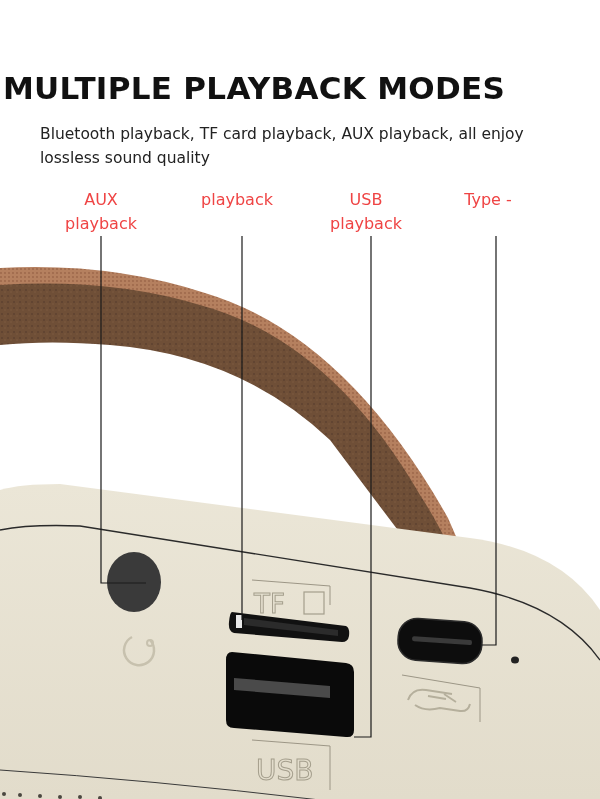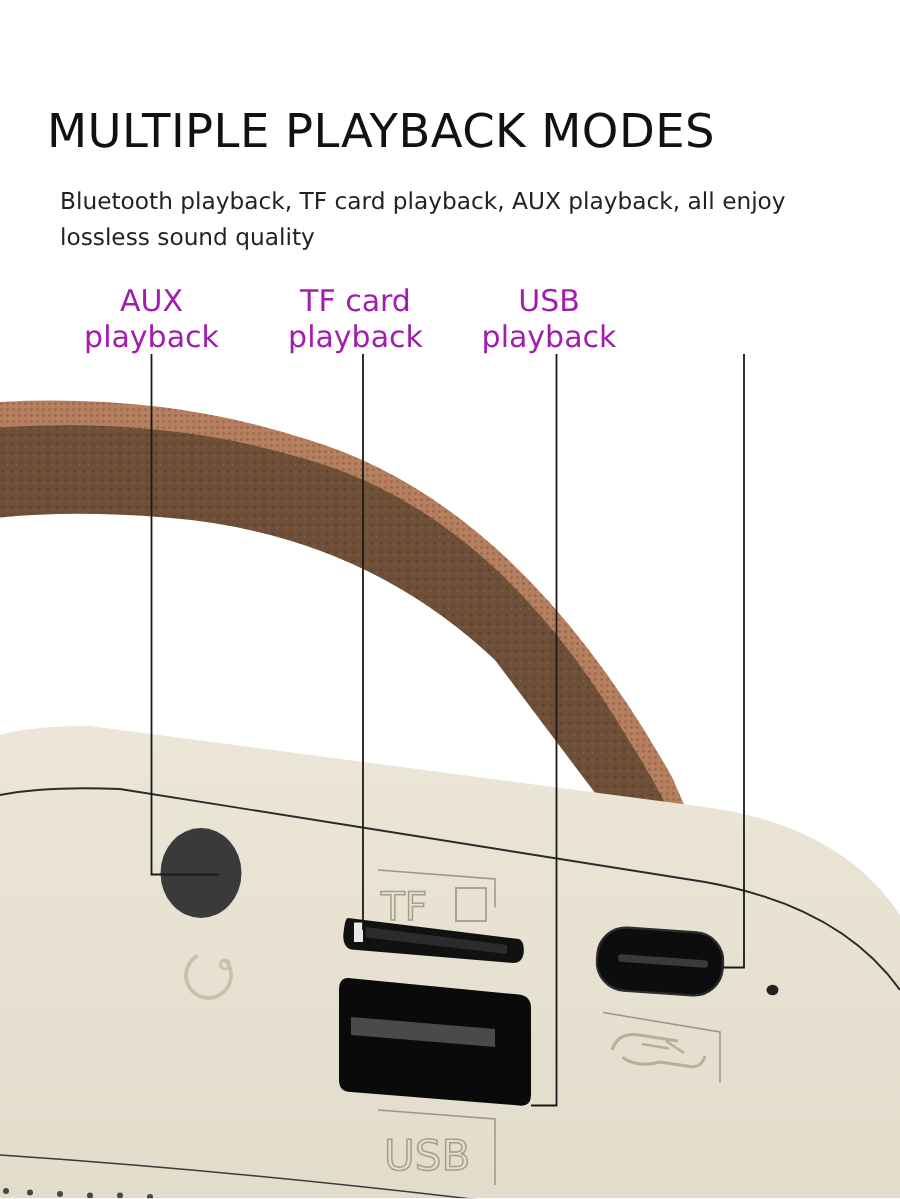--- a/index.html
+++ b/index.html
@@ -1,40 +1,40 @@
 <!DOCTYPE html>
 <html><head>
 <meta charset="utf-8">
 <style>
   html,body{margin:0;padding:0;background:#fff;}
   body{width:600px;height:799px;position:relative;overflow:hidden;font-family:"DejaVu Sans","Liberation Sans",sans-serif;}
-  .title{position:absolute;top:70px;left:0;width:508px;text-align:center;font-weight:normal;font-size:31px;letter-spacing:0.3px;color:#111;}
+  .title{position:absolute;top:70px;left:0;width:508px;text-align:center;font-weight:bold;font-size:31px;letter-spacing:0.3px;color:#111;}
   .subtitle{position:absolute;top:122px;left:40px;width:520px;text-align:left;font-size:15.5px;line-height:24px;color:#222;}
-  .label{position:absolute;top:188px;text-align:center;font-size:20px;line-height:24px;color:#a21caf;width:110px;}
+  .label{position:absolute;top:188px;text-align:center;font-size:16px;line-height:24px;color:#ef4444;width:110px;}
   svg.scene{position:absolute;left:0;top:0;}
 </style>
 </head>
 <body>
 
 <div class="title">MULTIPLE PLAYBACK MODES</div>
 <div class="subtitle">Bluetooth playback, TF card playback, AUX playback, all enjoy lossless sound quality</div>
 
 <div class="label" style="left:46px;">
   <div>AUX</div>
   <div>playback</div>
 </div>
 <div class="label" style="left:182px;">
-  <div>TF card</div>
   <div>playback</div>
 </div>
 <div class="label" style="left:311px;">
   <div>USB</div>
   <div>playback</div>
 </div>
 <div class="label" style="left:433px;">
+  <div>Type -</div>
 </div>
 
 <svg class="scene" width="600" height="799" viewBox="0 0 600 799">
   <defs>
     <linearGradient id="bodyGrad" x1="0" y1="0" x2="0" y2="1">
       <stop offset="0" stop-color="#ebe6d7"></stop>
       <stop offset="1" stop-color="#e2dccb"></stop>
     </linearGradient>
     <pattern id="strapTex" width="6" height="6" patternUnits="userSpaceOnUse">
       <rect width="6" height="6" fill="#6f4f37"></rect>

